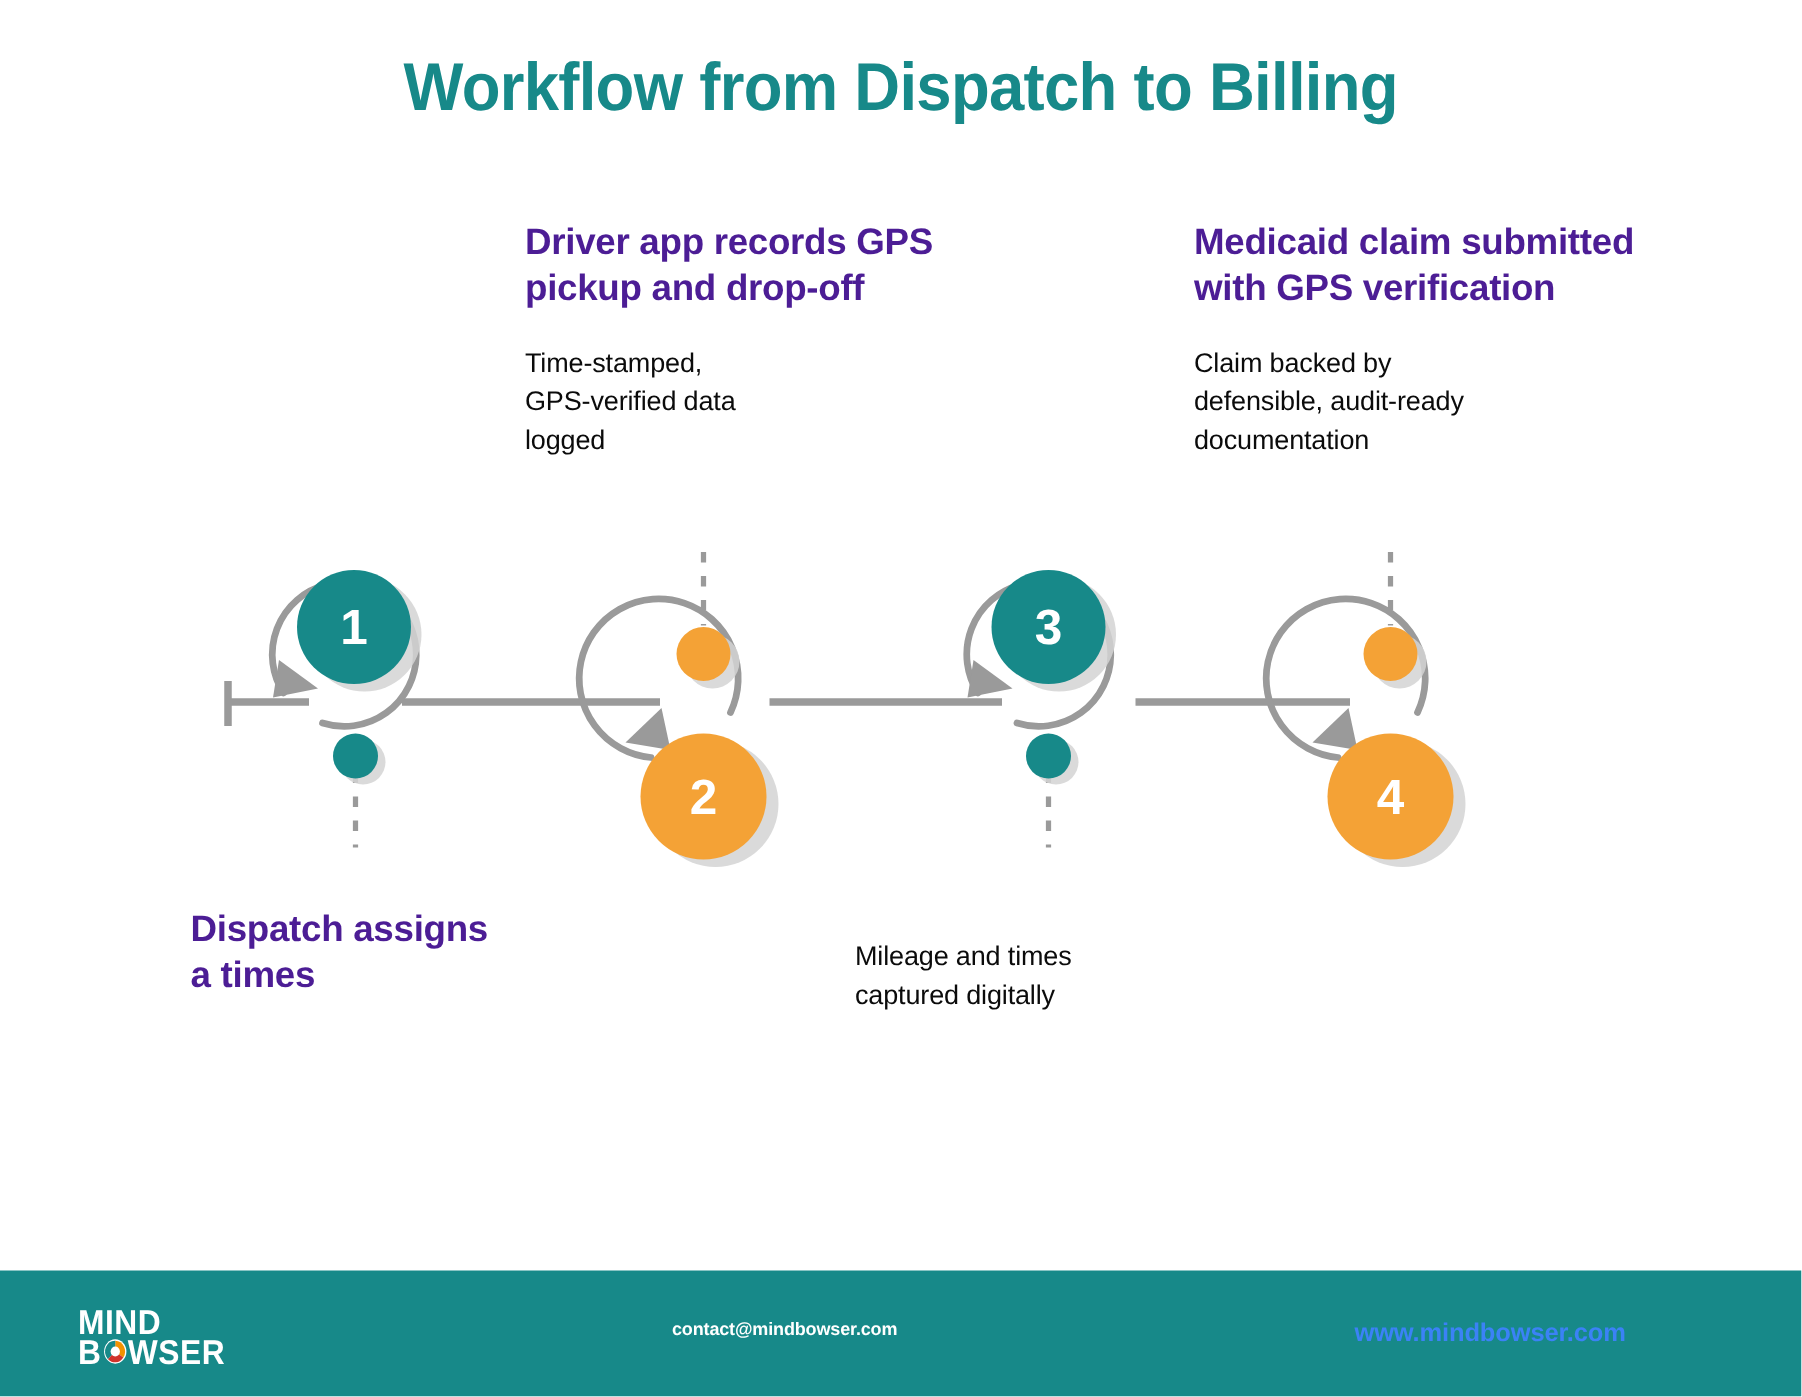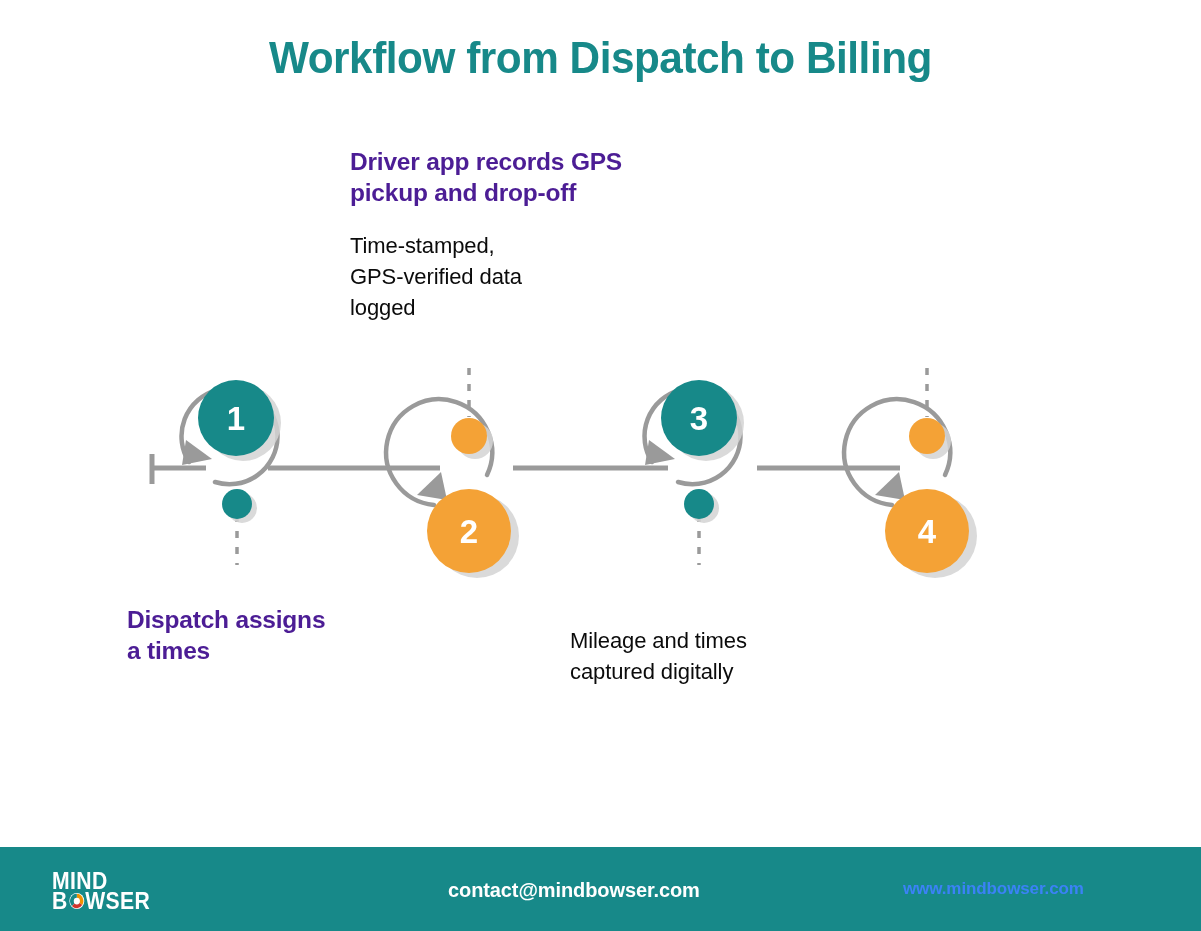--- a/index.html
+++ b/index.html
@@ -49,21 +49,21 @@
   .block .heading {
     font-size: 24.5px;
     font-weight: 700;
     color: #4c1d95;
     line-height: 1.28;
     letter-spacing: -0.2px;
     margin: 0;
     white-space: pre-line;
   }
   .block .body {
-    font-size: 22px;
+    font-size: 18px;
     font-weight: 400;
     color: #0b0b0b;
     line-height: 1.42;
     letter-spacing: -0.1px;
     margin: 0;
     white-space: pre-line;
   }
   .block .body {
     margin-top: 21px;
   }
@@ -117,21 +117,21 @@
     display: inline-block;
     width: 18px;
     height: 18px;
     margin: 0 0.5px;
     vertical-align: -3px;
   }
   .footer-email {
     position: absolute;
     left: 448px;
     top: 879px;
-    font-size: 20px;
+    font-size: 12px;
     font-weight: 700;
     color: #ffffff;
     letter-spacing: -0.1px;
     white-space: nowrap;
   }
   .footer-web {
     position: absolute;
     left: 903px;
     top: 879px;
     font-size: 17px;
@@ -244,20 +244,27 @@
     <p class="body">Time-stamped,
 GPS-verified data
 logged</p>
   </div>
 
   <div class="block block-3">
     <p class="body">Mileage and times
 captured digitally</p>
   </div>
 
+  <div class="block block-4">
+    <p class="heading">Medicaid claim submitted
+with GPS verification</p>
+    <p class="body">Claim backed by
+defensible, audit-ready
+documentation</p>
+  </div>
 
   <div class="footer"></div>
 
   <div class="logo">
     <div class="logo-line logo-line-1">MIND</div>
     <div class="logo-line logo-line-2">
       <span>B</span>
       <span class="logo-mark">
         <svg viewBox="0 0 40 40" width="18" height="18">
           <circle cx="20" cy="20" r="18" fill="#ffffff"></circle>

